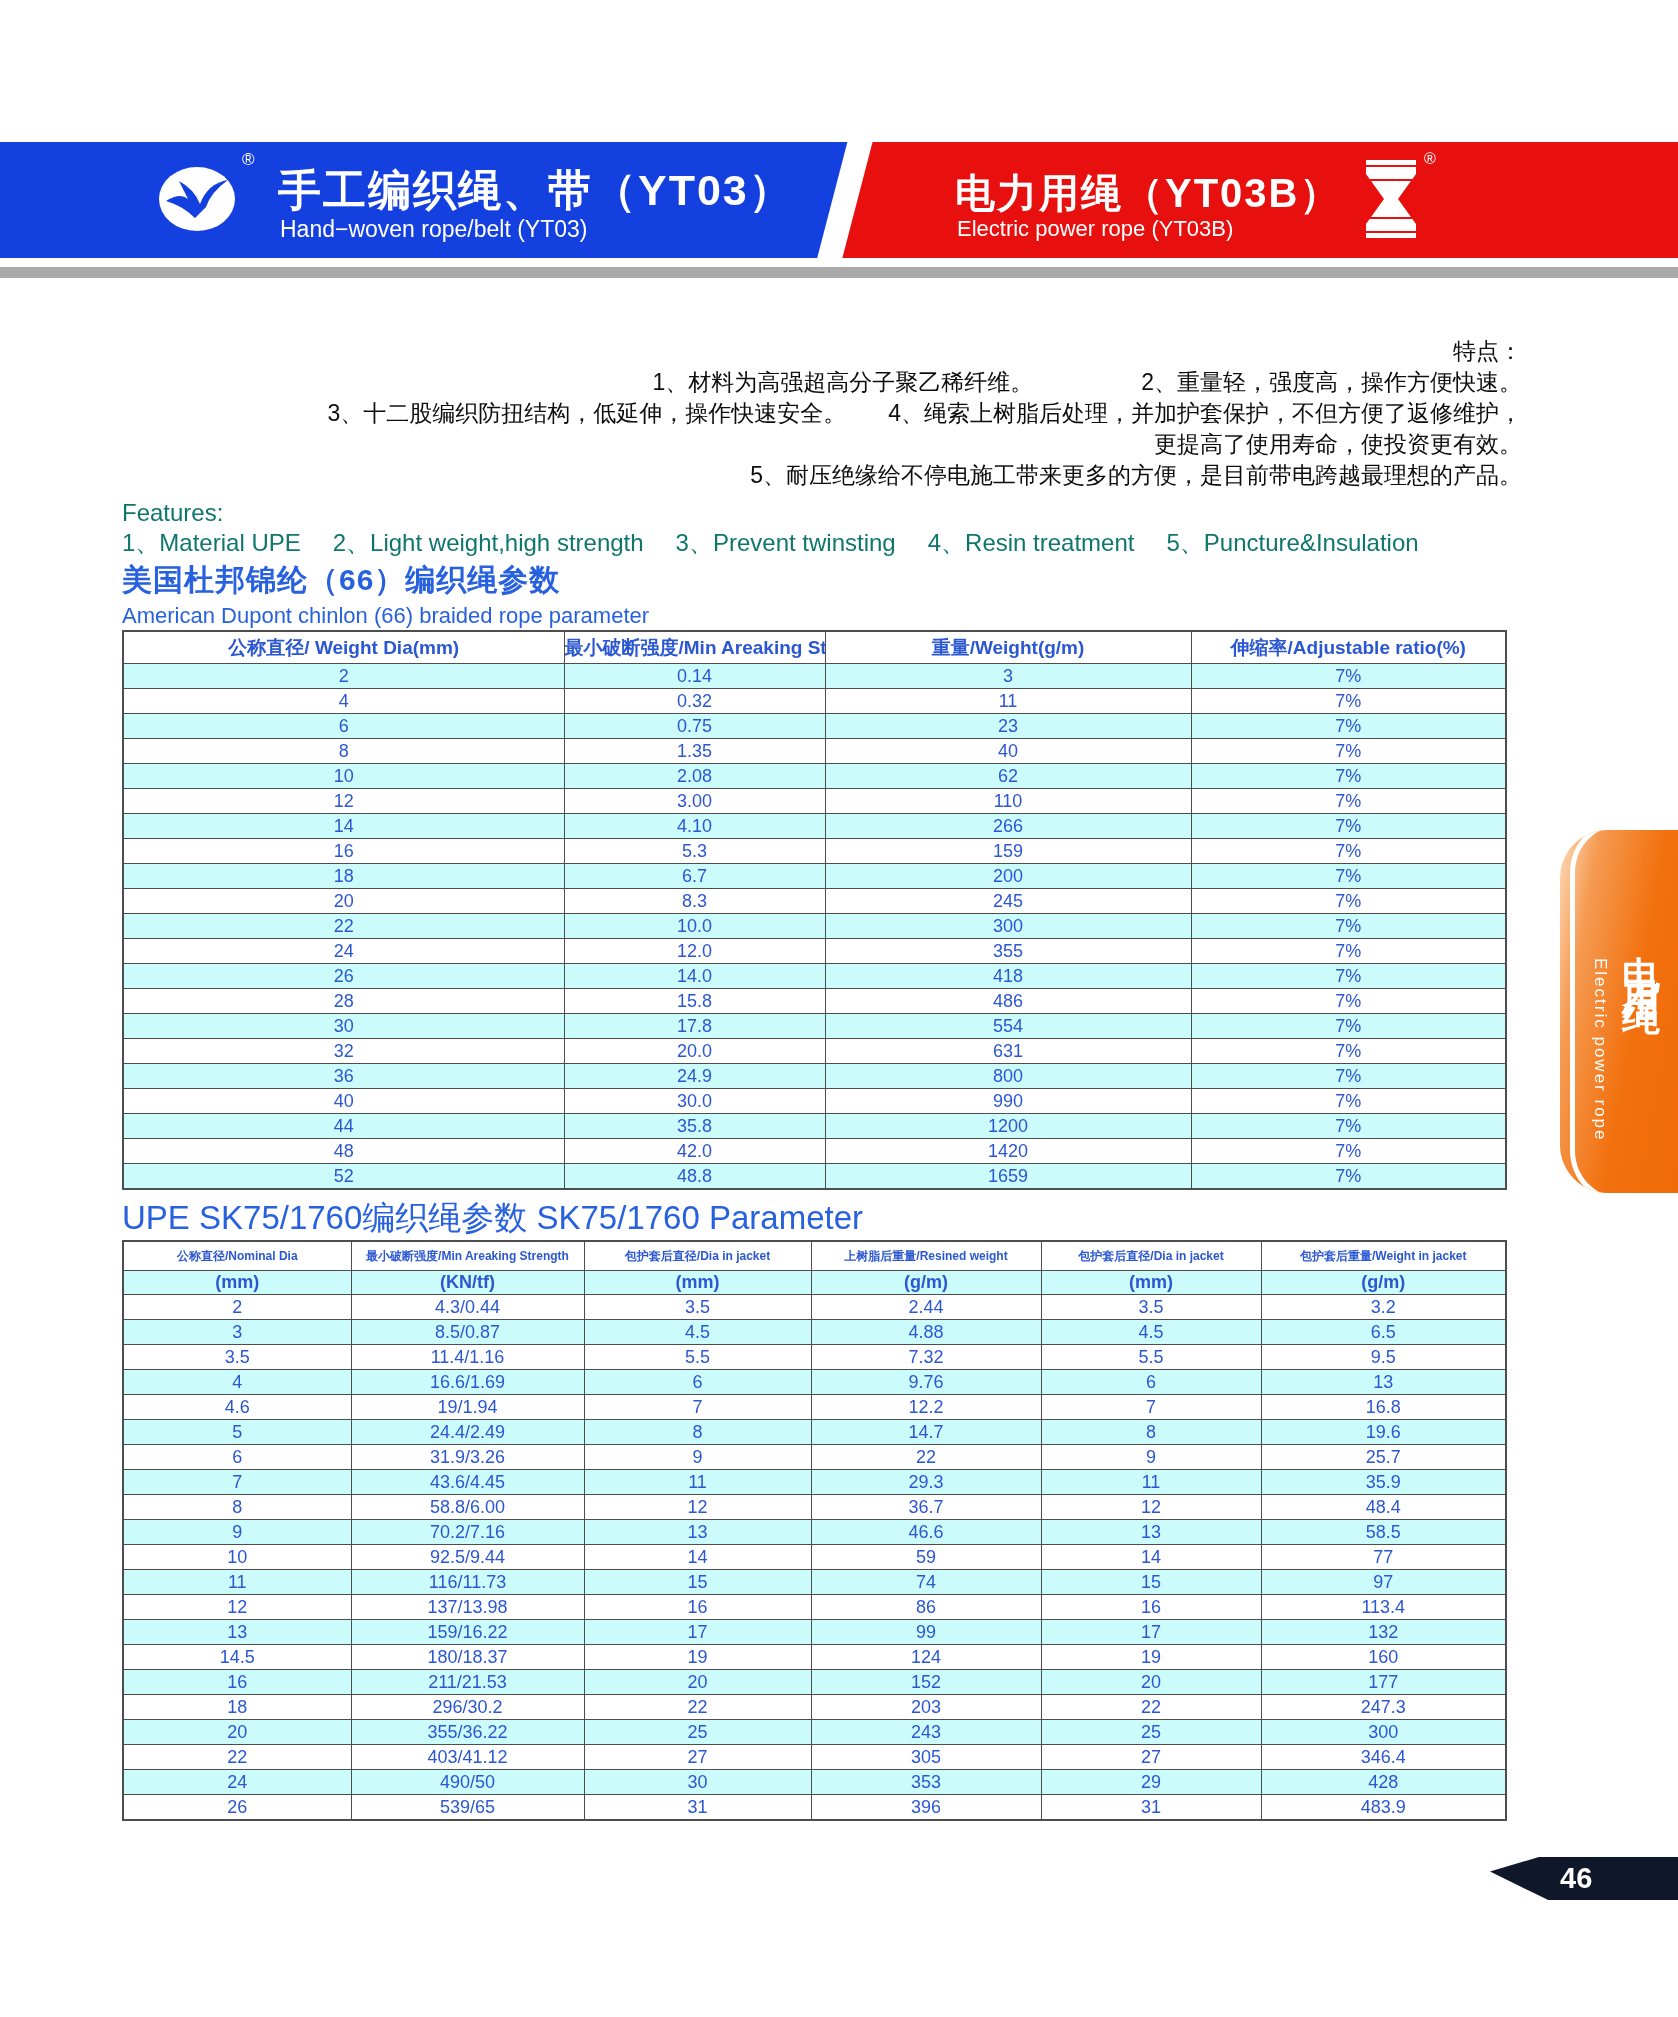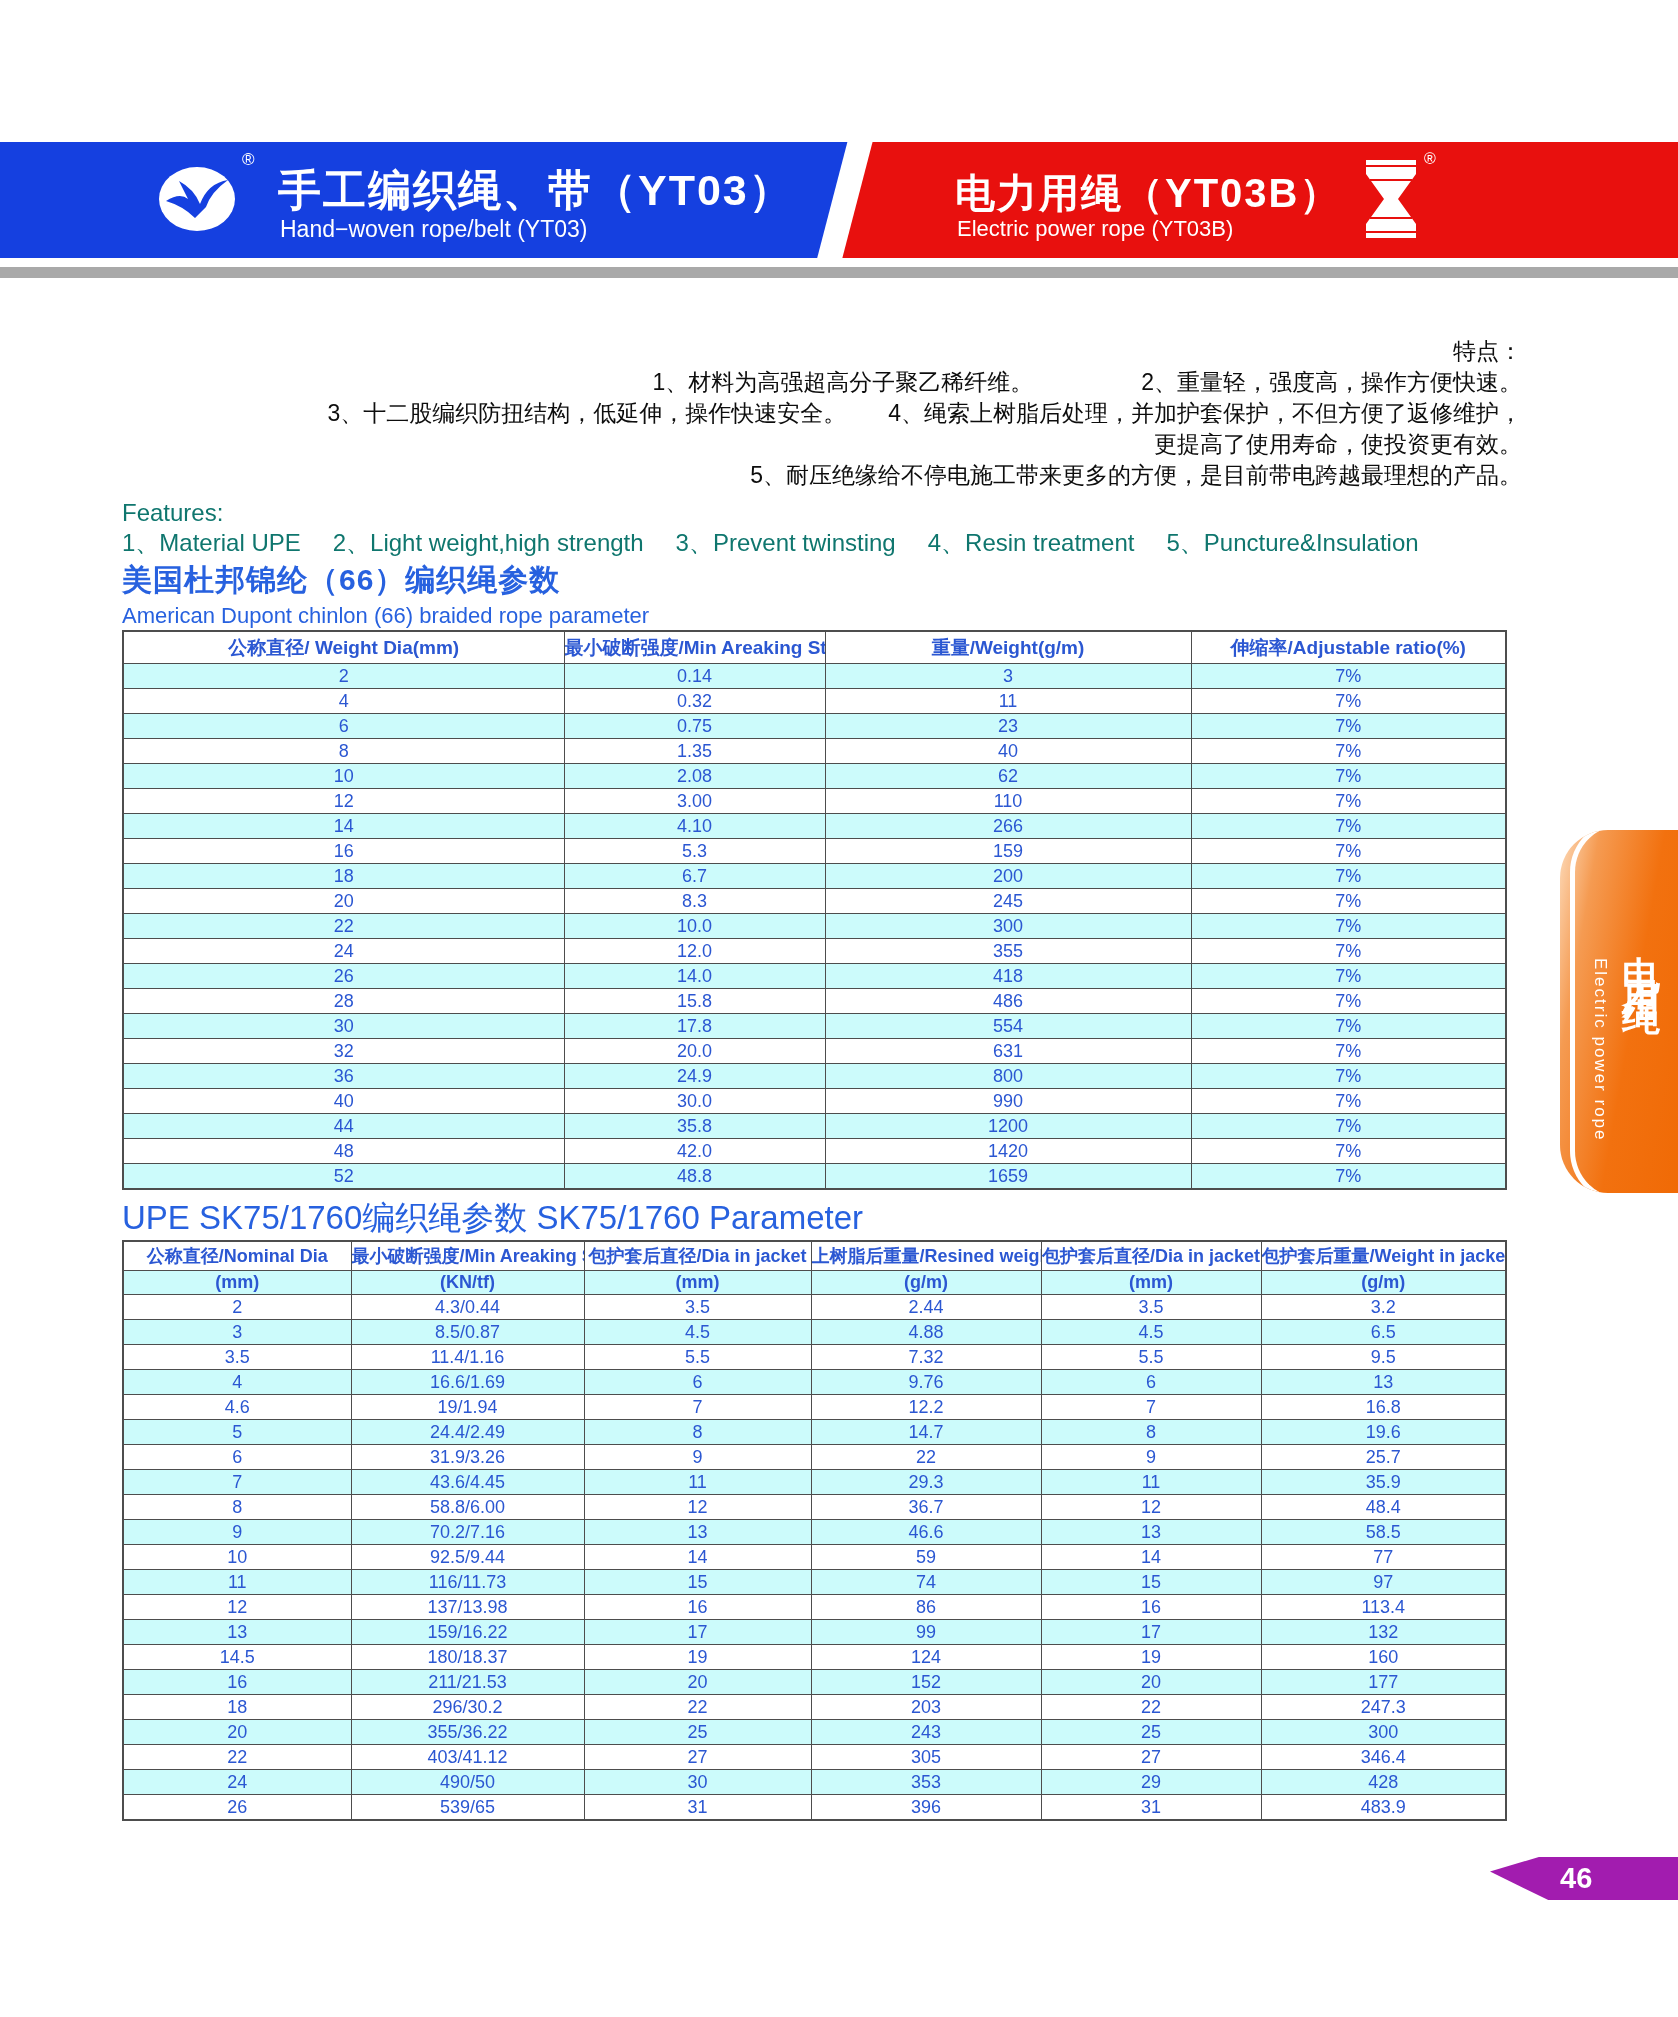--- a/index.html
+++ b/index.html
@@ -44,38 +44,38 @@
 
   
   table{border-collapse:collapse;table-layout:fixed;width:1383px;background:#fff;}
   #table1{position:absolute;left:122px;top:630px;}
   #table2{position:absolute;left:122px;top:1240px;}
   th,td{border:1px solid #4d4d4d;text-align:center;color:#2b57d2;padding:0;overflow:hidden;white-space:nowrap;}
   table{border:2px solid #4d4d4d;}
   #table1 th{height:31px;font-size:19px;font-weight:600;}
   #table1 td{height:24px;font-size:18px;}
   #table1 tbody tr:nth-child(odd) td{background:#ccfbfb;}
-  #table2 thead tr.names th{height:28px;font-size:18px;font-weight:600;}
+  #table2 thead tr.names th{height:28px;font-size:12px;font-weight:600;}
   #table2 thead tr.units th{height:23px;font-size:18px;font-weight:600;background:#ccfbfb;}
   #table2 td{height:24px;font-size:18px;}
   #table2 tbody tr:nth-child(even) td{background:#ccfbfb;}
 
   
   .side-tab{position:absolute;left:1560px;top:830px;width:118px;height:363px;
     border-radius:48px 0 0 48px;overflow:hidden;
     background:linear-gradient(100deg,#fddcbc 0%,#f59b52 22%,#f2710f 58%,#f06a06 100%);}
   .tab-accent{position:absolute;left:10px;top:-10px;bottom:-10px;right:-24px;
     border:5px solid #fff;border-right:none;border-radius:52px 0 0 52px;}
   .tab-en{position:absolute;left:30px;top:128px;color:#fff;font-size:17px;
     writing-mode:vertical-rl;text-orientation:mixed;letter-spacing:2px;white-space:nowrap;}
   .tab-zh{position:absolute;left:55px;top:96px;color:#fff;font-size:38px;font-weight:bold;
     writing-mode:vertical-rl;text-orientation:upright;letter-spacing:14px;white-space:nowrap;}
 
   
-  .pagenum{position:absolute;left:1490px;top:1857px;width:188px;height:43px;background:#a21caf;
+  .pagenum{position:absolute;left:1490px;top:1857px;width:188px;height:43px;background:#0f172a;
     clip-path:polygon(26% 0,100% 0,100% 100%,31% 100%,0 34%);}
   .pagenum span{position:absolute;left:70px;top:5px;color:#fff;font-size:29px;font-weight:bold;}
 </style>
 </head>
 <body>
 
 <div class="page">
 
   <div class="band">
     <div class="band-blue"></div>

